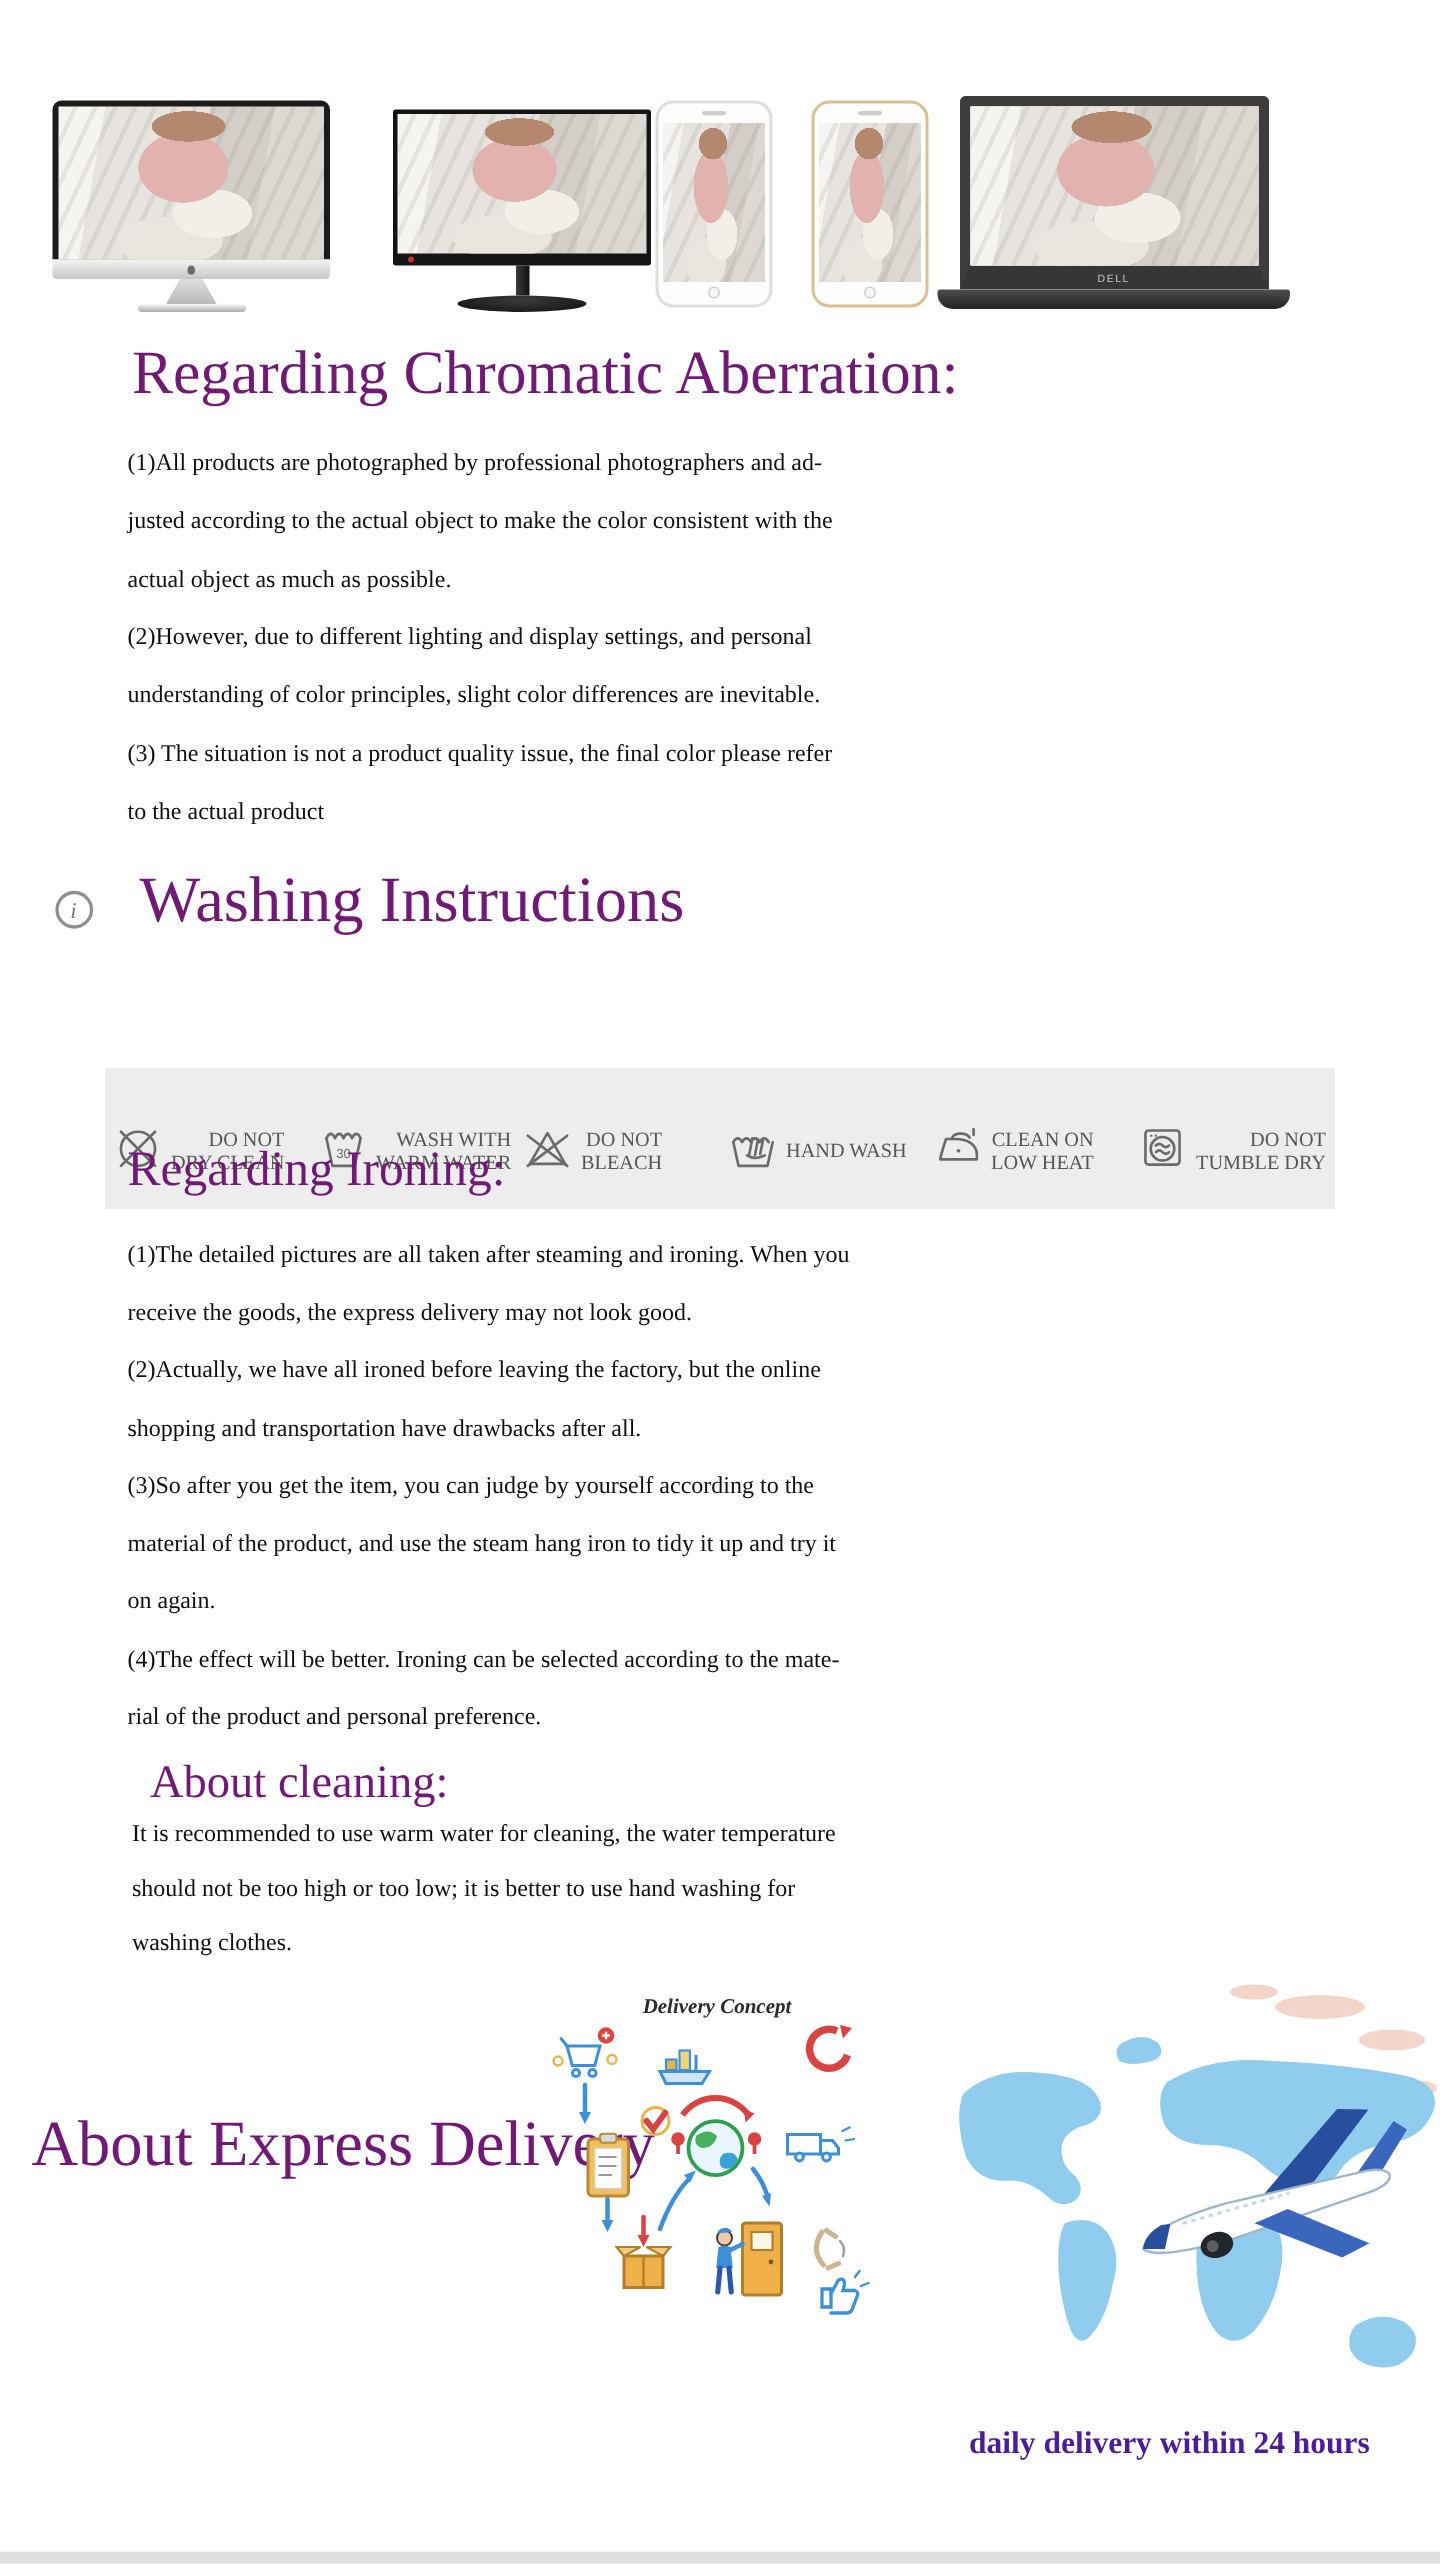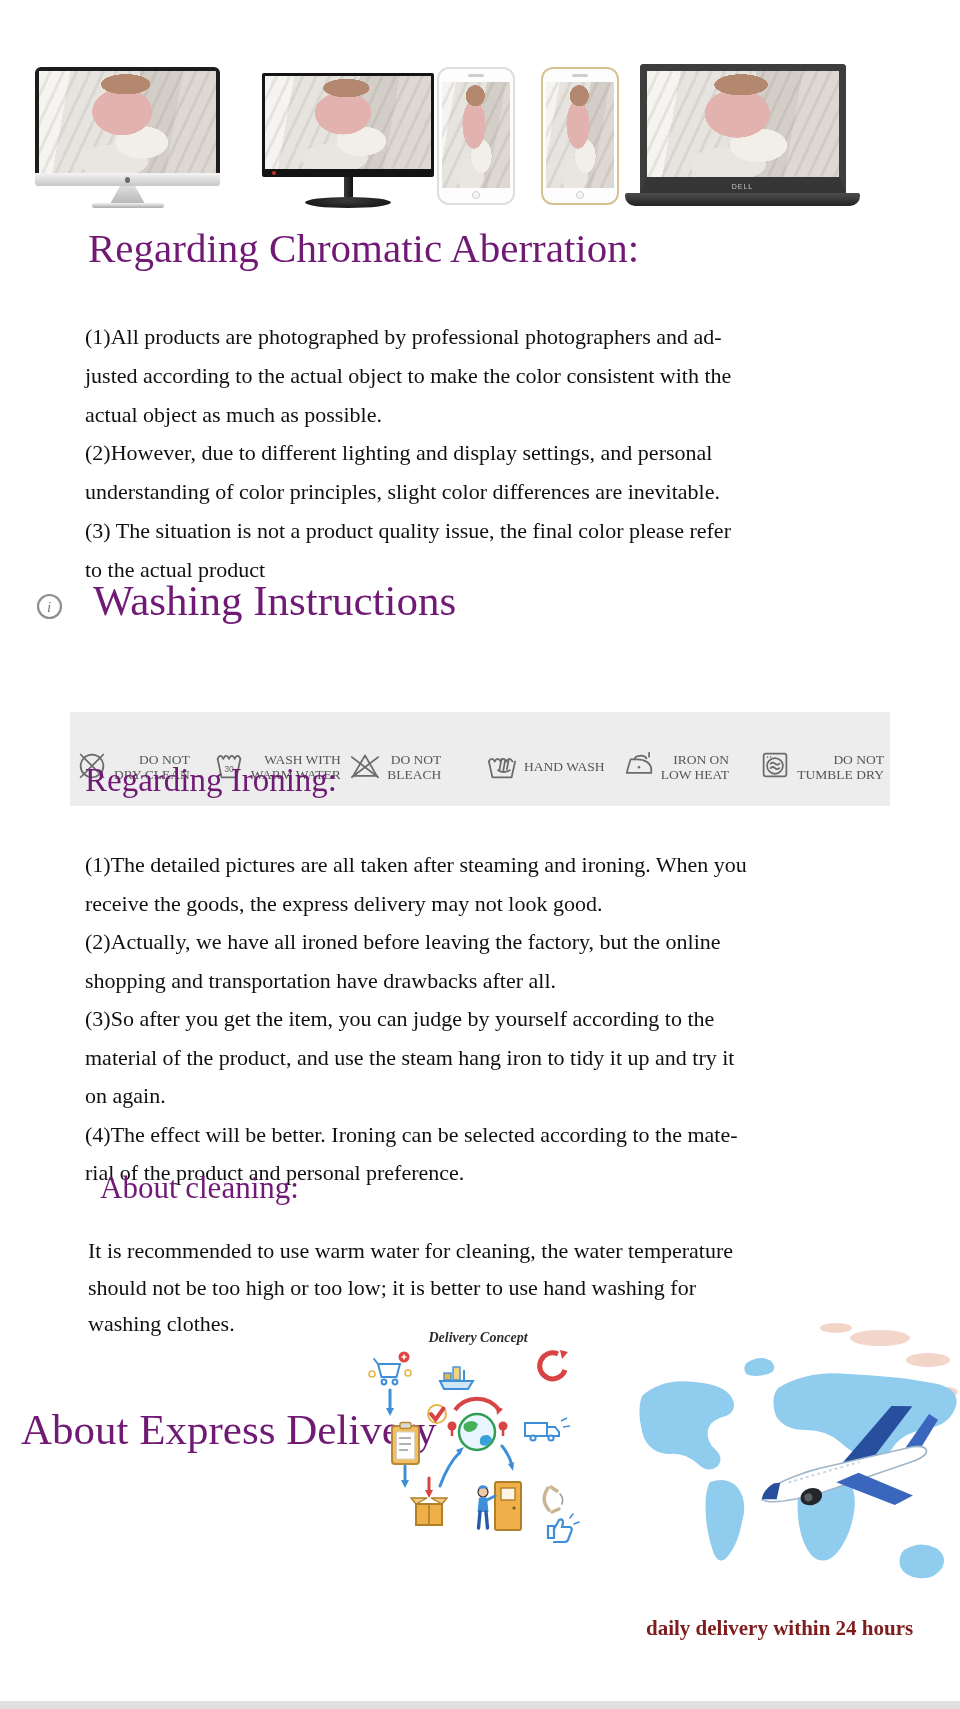--- a/index.html
+++ b/index.html
@@ -37,39 +37,39 @@
   .phone-gold{left:541px;border:2px solid #d9c193;}
   .speaker{position:absolute;top:5px;left:50%;transform:translateX(-50%);width:16px;height:3px;border-radius:2px;background:#cfcfcf;}
   .homebtn{position:absolute;bottom:4px;left:50%;transform:translateX(-50%);width:8px;height:8px;border-radius:50%;border:1px solid #cfcfcf;background:#f6f6f6;}
   .laptop{left:625px;top:0;width:235px;}
   .lap-screen{width:206px;height:129px;margin:0 auto;background:#3d3d3d;border:7px solid #3d3d3d;border-bottom:16px solid #363636;border-radius:4px 4px 0 0;position:relative;}
   .lap-brand{position:absolute;left:50%;bottom:-13px;transform:translateX(-50%);color:#c7c7c7;font-family:"Liberation Sans",sans-serif;font-size:7px;letter-spacing:1px;}
   .lap-base{width:235px;height:13px;background:linear-gradient(#4d4d4d,#232323);border-radius:2px 2px 10px 10px;}
   
   .blue{color:#701a75;}
   .h-chromatic{position:absolute;left:88px;top:224px;font-size:41px;font-weight:400;}
-  .body-text{white-space:pre-line;font-size:22px;margin-top:28px;}
+  .body-text{white-space:pre-line;font-size:16px;}
   .chromatic-body{position:absolute;left:85px;top:290px;width:830px;line-height:38.8px;}
   .washing-head{position:absolute;left:36px;top:576px;display:flex;align-items:center;}
   .info-badge{width:27px;height:27px;margin-top:12px;flex:0 0 auto;}
   .h-washing{font-size:43px;font-weight:400;margin-left:30px;}
   .care-bar{position:absolute;left:70px;top:712px;width:820px;height:94px;background:#EDEDED;display:flex;}
   .care-item{flex:1;display:flex;align-items:center;padding-top:12px;}
   .care-item svg{flex:0 0 auto;}
   .care-label{height:32px;margin-top:3px;display:flex;flex-direction:column;justify-content:center;text-align:center;
     font-size:13.5px;color:#565656;line-height:15px;align-items:flex-end;}
   .h-ironing{position:absolute;left:85px;top:762px;font-size:33px;font-weight:400;}
   .ironing-body{position:absolute;left:85px;top:818px;width:840px;line-height:38.5px;}
   .h-cleaning{position:absolute;left:100px;top:1170px;font-size:31px;font-weight:400;}
   .cleaning-body{position:absolute;left:88px;top:1205px;width:830px;line-height:36.5px;}
   
   .h-delivery{position:absolute;left:21px;top:1405px;font-size:43px;font-weight:400;}
   .delivery-illustration{position:absolute;left:352px;top:1326px;}
   .map-illustration{position:absolute;left:628px;top:1322px;}
-  .delivery-note{position:absolute;left:646px;top:1616px;font-size:21px;font-weight:700;color:#7f1d1d;}
+  .delivery-note{position:absolute;left:646px;top:1616px;font-size:21px;font-weight:700;color:#4c1d95;}
   .bottom-strip{position:absolute;left:0;top:1701px;width:960px;height:8px;background:#e0e0e0;}
   .ico{stroke:#6B6B6B;stroke-width:2;fill:none;stroke-linecap:round;stroke-linejoin:round;}
 </style>
 </head>
 <body>
 
 <div class="devices">
   <div class="device imac">
     <div class="imac-screen">
         <div class="photo"></div>
@@ -171,21 +171,21 @@
     </div>
   </div>
   <div class="care-item">
     <svg class="ico" width="44" height="42" viewBox="0 0 48 48">
       <path d="M10 33 H38 V29.5 C38 21.5 30.5 17.5 21.5 17.5 H14.5 C12.5 23.5 11.2 27.5 10 33 Z"></path>
       <path d="M19 17.5 C19 12.5 30 12 32.5 16.5"></path>
       <line x1="35.5" y1="10" x2="35.5" y2="14.5"></line>
       <circle cx="24" cy="26.5" r="1.4" fill="#6B6B6B" stroke="none"></circle>
     </svg>
     <div class="care-label">
-      <div>IRON ON</div>
+      <div>CLEAN ON</div>
         <div>LOW HEAT</div>
     </div>
   </div>
   <div class="care-item">
     <svg class="ico" width="44" height="42" viewBox="0 0 48 48">
       <rect x="11" y="11" width="26" height="26" rx="2.5"></rect>
         <circle cx="24" cy="25" r="9"></circle>
       <circle cx="15.5" cy="15" r="0.9" fill="#6B6B6B" stroke="none"></circle>
         <circle cx="19" cy="15" r="0.9" fill="#6B6B6B" stroke="none"></circle>
       <path d="M19 22.5 q2.5 -2.5 5 0 t5 0"></path>

